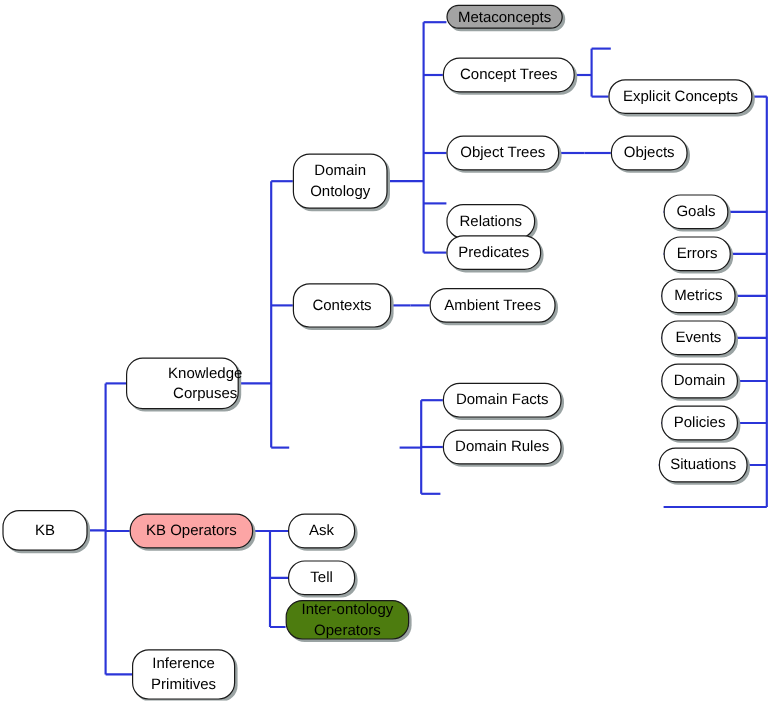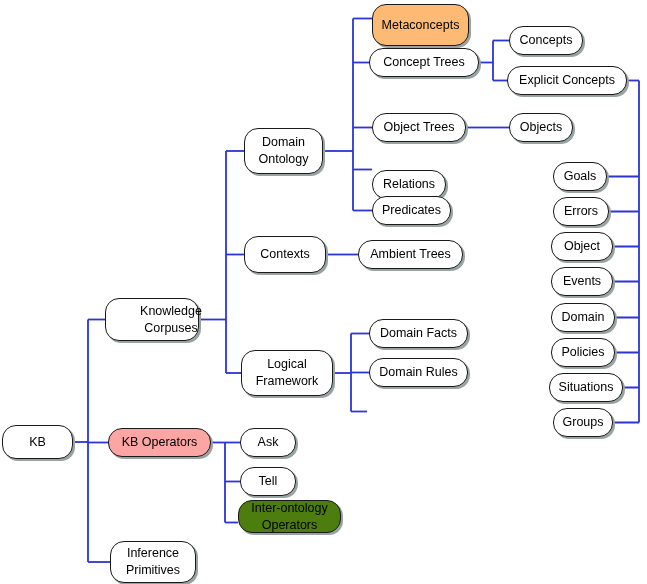--- a/index.html
+++ b/index.html
@@ -103,38 +103,34 @@
     </svg>
 <div class="node" style="left: 2px; top: 425px; width: 71px; height: 34px; border-color: rgb(26, 26, 26); background: rgb(255, 255, 255); box-shadow: rgb(154, 163, 163) 2px 2px 0px 0px;">KB</div>
     <div class="node two-line" style="left: 105px; top: 298px; width: 94px; height: 43px; border-color: rgb(26, 26, 26); background: rgb(255, 255, 255); box-shadow: rgb(154, 163, 163) 2px 2px 0px 0px; padding-left: 44px;">Knowledge
 Corpuses</div>
     <div class="node" style="left: 108px; top: 428px; width: 103px; height: 29px; border-color: rgb(26, 26, 26); background: #fca5a5; box-shadow: rgb(154, 163, 163) 2px 2px 0px 0px;">KB Operators</div>
     <div class="node two-line" style="left: 110px; top: 541px; width: 86px; height: 42px; border-color: rgb(26, 26, 26); background: rgb(255, 255, 255); box-shadow: rgb(154, 163, 163) 2px 2px 0px 0px;">Inference
 Primitives</div>
     <div class="node two-line" style="left: 244px; top: 128px; width: 79px; height: 46px; border-color: rgb(26, 26, 26); background: rgb(255, 255, 255); box-shadow: rgb(154, 163, 163) 2px 2px 0px 0px;">Domain
 Ontology</div>
     <div class="node" style="left: 244px; top: 236px; width: 82px; height: 37px; border-color: rgb(26, 26, 26); background: rgb(255, 255, 255); box-shadow: rgb(154, 163, 163) 2px 2px 0px 0px;">Contexts</div>
-    <div class="node two-line" style="left: 241px; top: 350px; width: 92px; height: 46px; border-color: rgb(26, 26, 26); background: rgb(255, 255, 255); box-shadow: rgb(154, 163, 163) 2px 2px 0px 0px;">Logical
-Framework</div>
     <div class="node" style="left: 240px; top: 428px; width: 56px; height: 29px; border-color: rgb(26, 26, 26); background: rgb(255, 255, 255); box-shadow: rgb(154, 163, 163) 2px 2px 0px 0px;">Ask</div>
     <div class="node" style="left: 240px; top: 467px; width: 56px; height: 29px; border-color: rgb(26, 26, 26); background: rgb(255, 255, 255); box-shadow: rgb(154, 163, 163) 2px 2px 0px 0px;">Tell</div>
     <div class="node two-line" style="left: 238px; top: 500px; width: 103px; height: 33px; border-color: rgb(26, 26, 26); background: #4d7c0f; box-shadow: rgb(154, 163, 163) 2px 2px 0px 0px;">Inter-ontology
 Operators</div>
-    <div class="node" style="left: 372px; top: 4px; width: 97px; height: 42px; border-color: rgb(26, 26, 26); background: #fdba74; box-shadow: rgb(154, 163, 163) 2px 2px 0px 0px;">Metaconcepts</div>
+    <div class="node" style="left: 372px; top: 4px; width: 97px; height: 20px; border-color: rgb(26, 26, 26); background: #a3a3a3; box-shadow: rgb(154, 163, 163) 2px 2px 0px 0px;">Metaconcepts</div>
     <div class="node" style="left: 369px; top: 48px; width: 110px; height: 29px; border-color: rgb(26, 26, 26); background: rgb(255, 255, 255); box-shadow: rgb(154, 163, 163) 2px 2px 0px 0px;">Concept Trees</div>
     <div class="node" style="left: 372px; top: 113px; width: 94px; height: 29px; border-color: rgb(26, 26, 26); background: rgb(255, 255, 255); box-shadow: rgb(154, 163, 163) 2px 2px 0px 0px;">Object Trees</div>
     <div class="node" style="left: 372px; top: 155px; width: 74px; height: 29px; border-color: rgb(26, 26, 26); background: rgb(255, 255, 255); box-shadow: rgb(154, 163, 163) 2px 2px 0px 0px; margin-top: 15px;">Relations</div>
     <div class="node" style="left: 372px; top: 196px; width: 79px; height: 29px; border-color: rgb(26, 26, 26); background: rgb(255, 255, 255); box-shadow: rgb(154, 163, 163) 2px 2px 0px 0px;">Predicates</div>
     <div class="node" style="left: 358px; top: 240px; width: 105px; height: 29px; border-color: rgb(26, 26, 26); background: rgb(255, 255, 255); box-shadow: rgb(154, 163, 163) 2px 2px 0px 0px;">Ambient Trees</div>
     <div class="node" style="left: 369px; top: 319px; width: 99px; height: 29px; border-color: rgb(26, 26, 26); background: rgb(255, 255, 255); box-shadow: rgb(154, 163, 163) 2px 2px 0px 0px; text-align: right;">Domain Facts</div>
     <div class="node" style="left: 369px; top: 358px; width: 99px; height: 29px; border-color: rgb(26, 26, 26); background: rgb(255, 255, 255); box-shadow: rgb(154, 163, 163) 2px 2px 0px 0px;">Domain Rules</div>
-    <div class="node" style="left: 509px; top: 26px; width: 74px; height: 29px; border-color: rgb(26, 26, 26); background: rgb(255, 255, 255); box-shadow: rgb(154, 163, 163) 2px 2px 0px 0px;">Concepts</div>
     <div class="node" style="left: 507px; top: 66px; width: 120px; height: 29px; border-color: rgb(26, 26, 26); background: rgb(255, 255, 255); box-shadow: rgb(154, 163, 163) 2px 2px 0px 0px;">Explicit Concepts</div>
     <div class="node" style="left: 509px; top: 113px; width: 64px; height: 29px; border-color: rgb(26, 26, 26); background: rgb(255, 255, 255); box-shadow: rgb(154, 163, 163) 2px 2px 0px 0px;">Objects</div>
     <div class="node" style="left: 553px; top: 162px; width: 54px; height: 29px; border-color: rgb(26, 26, 26); background: rgb(255, 255, 255); box-shadow: rgb(154, 163, 163) 2px 2px 0px 0px;">Goals</div>
     <div class="node" style="left: 553px; top: 197px; width: 56px; height: 29px; border-color: rgb(26, 26, 26); background: rgb(255, 255, 255); box-shadow: rgb(154, 163, 163) 2px 2px 0px 0px;">Errors</div>
-    <div class="node" style="left: 551px; top: 232px; width: 62px; height: 29px; border-color: rgb(26, 26, 26); background: rgb(255, 255, 255); box-shadow: rgb(154, 163, 163) 2px 2px 0px 0px;">Object</div>
+    <div class="node" style="left: 551px; top: 232px; width: 62px; height: 29px; border-color: rgb(26, 26, 26); background: rgb(255, 255, 255); box-shadow: rgb(154, 163, 163) 2px 2px 0px 0px;">Metrics</div>
     <div class="node" style="left: 551px; top: 267px; width: 62px; height: 29px; border-color: rgb(26, 26, 26); background: rgb(255, 255, 255); box-shadow: rgb(154, 163, 163) 2px 2px 0px 0px;">Events</div>
     <div class="node" style="left: 551px; top: 303px; width: 64px; height: 29px; border-color: rgb(26, 26, 26); background: rgb(255, 255, 255); box-shadow: rgb(154, 163, 163) 2px 2px 0px 0px;">Domain</div>
     <div class="node" style="left: 551px; top: 338px; width: 64px; height: 29px; border-color: rgb(26, 26, 26); background: rgb(255, 255, 255); box-shadow: rgb(154, 163, 163) 2px 2px 0px 0px;">Policies</div>
     <div class="node" style="left: 549px; top: 373px; width: 74px; height: 29px; border-color: rgb(26, 26, 26); background: rgb(255, 255, 255); box-shadow: rgb(154, 163, 163) 2px 2px 0px 0px;">Situations</div>
-    <div class="node" style="left: 553px; top: 408px; width: 60px; height: 29px; border-color: rgb(26, 26, 26); background: rgb(255, 255, 255); box-shadow: rgb(154, 163, 163) 2px 2px 0px 0px;">Groups</div>
   </div>
 
 </body></html>

